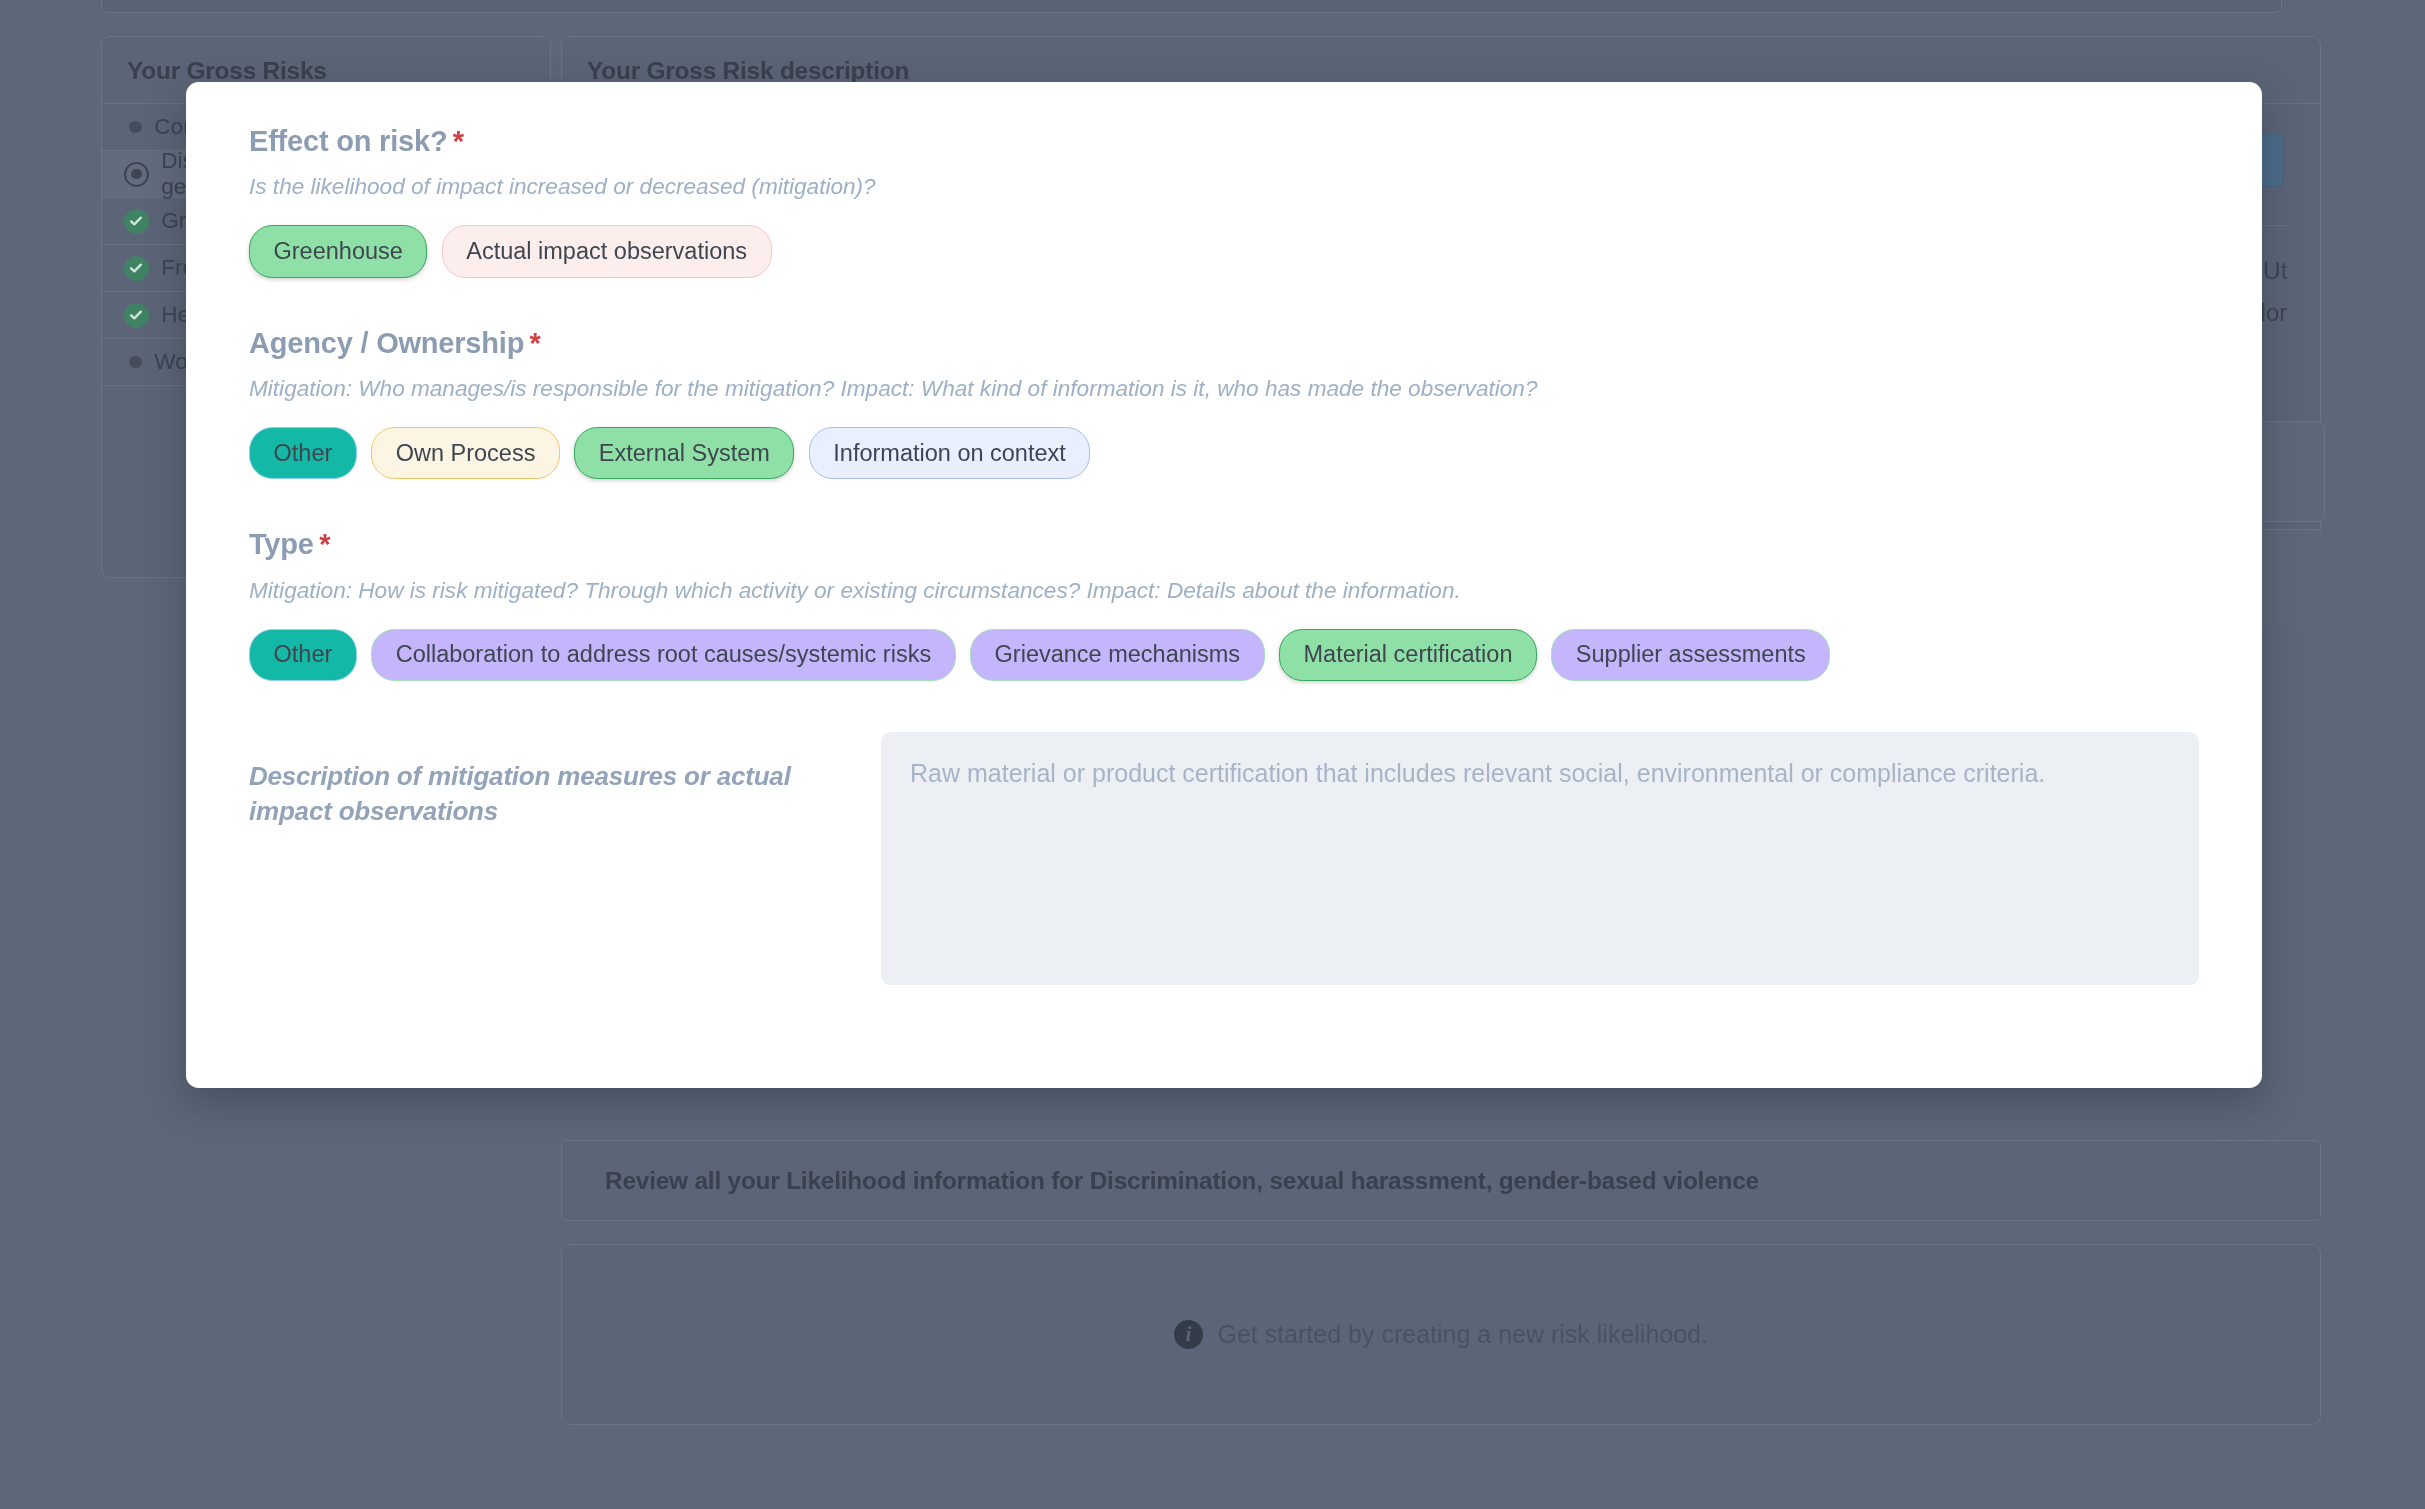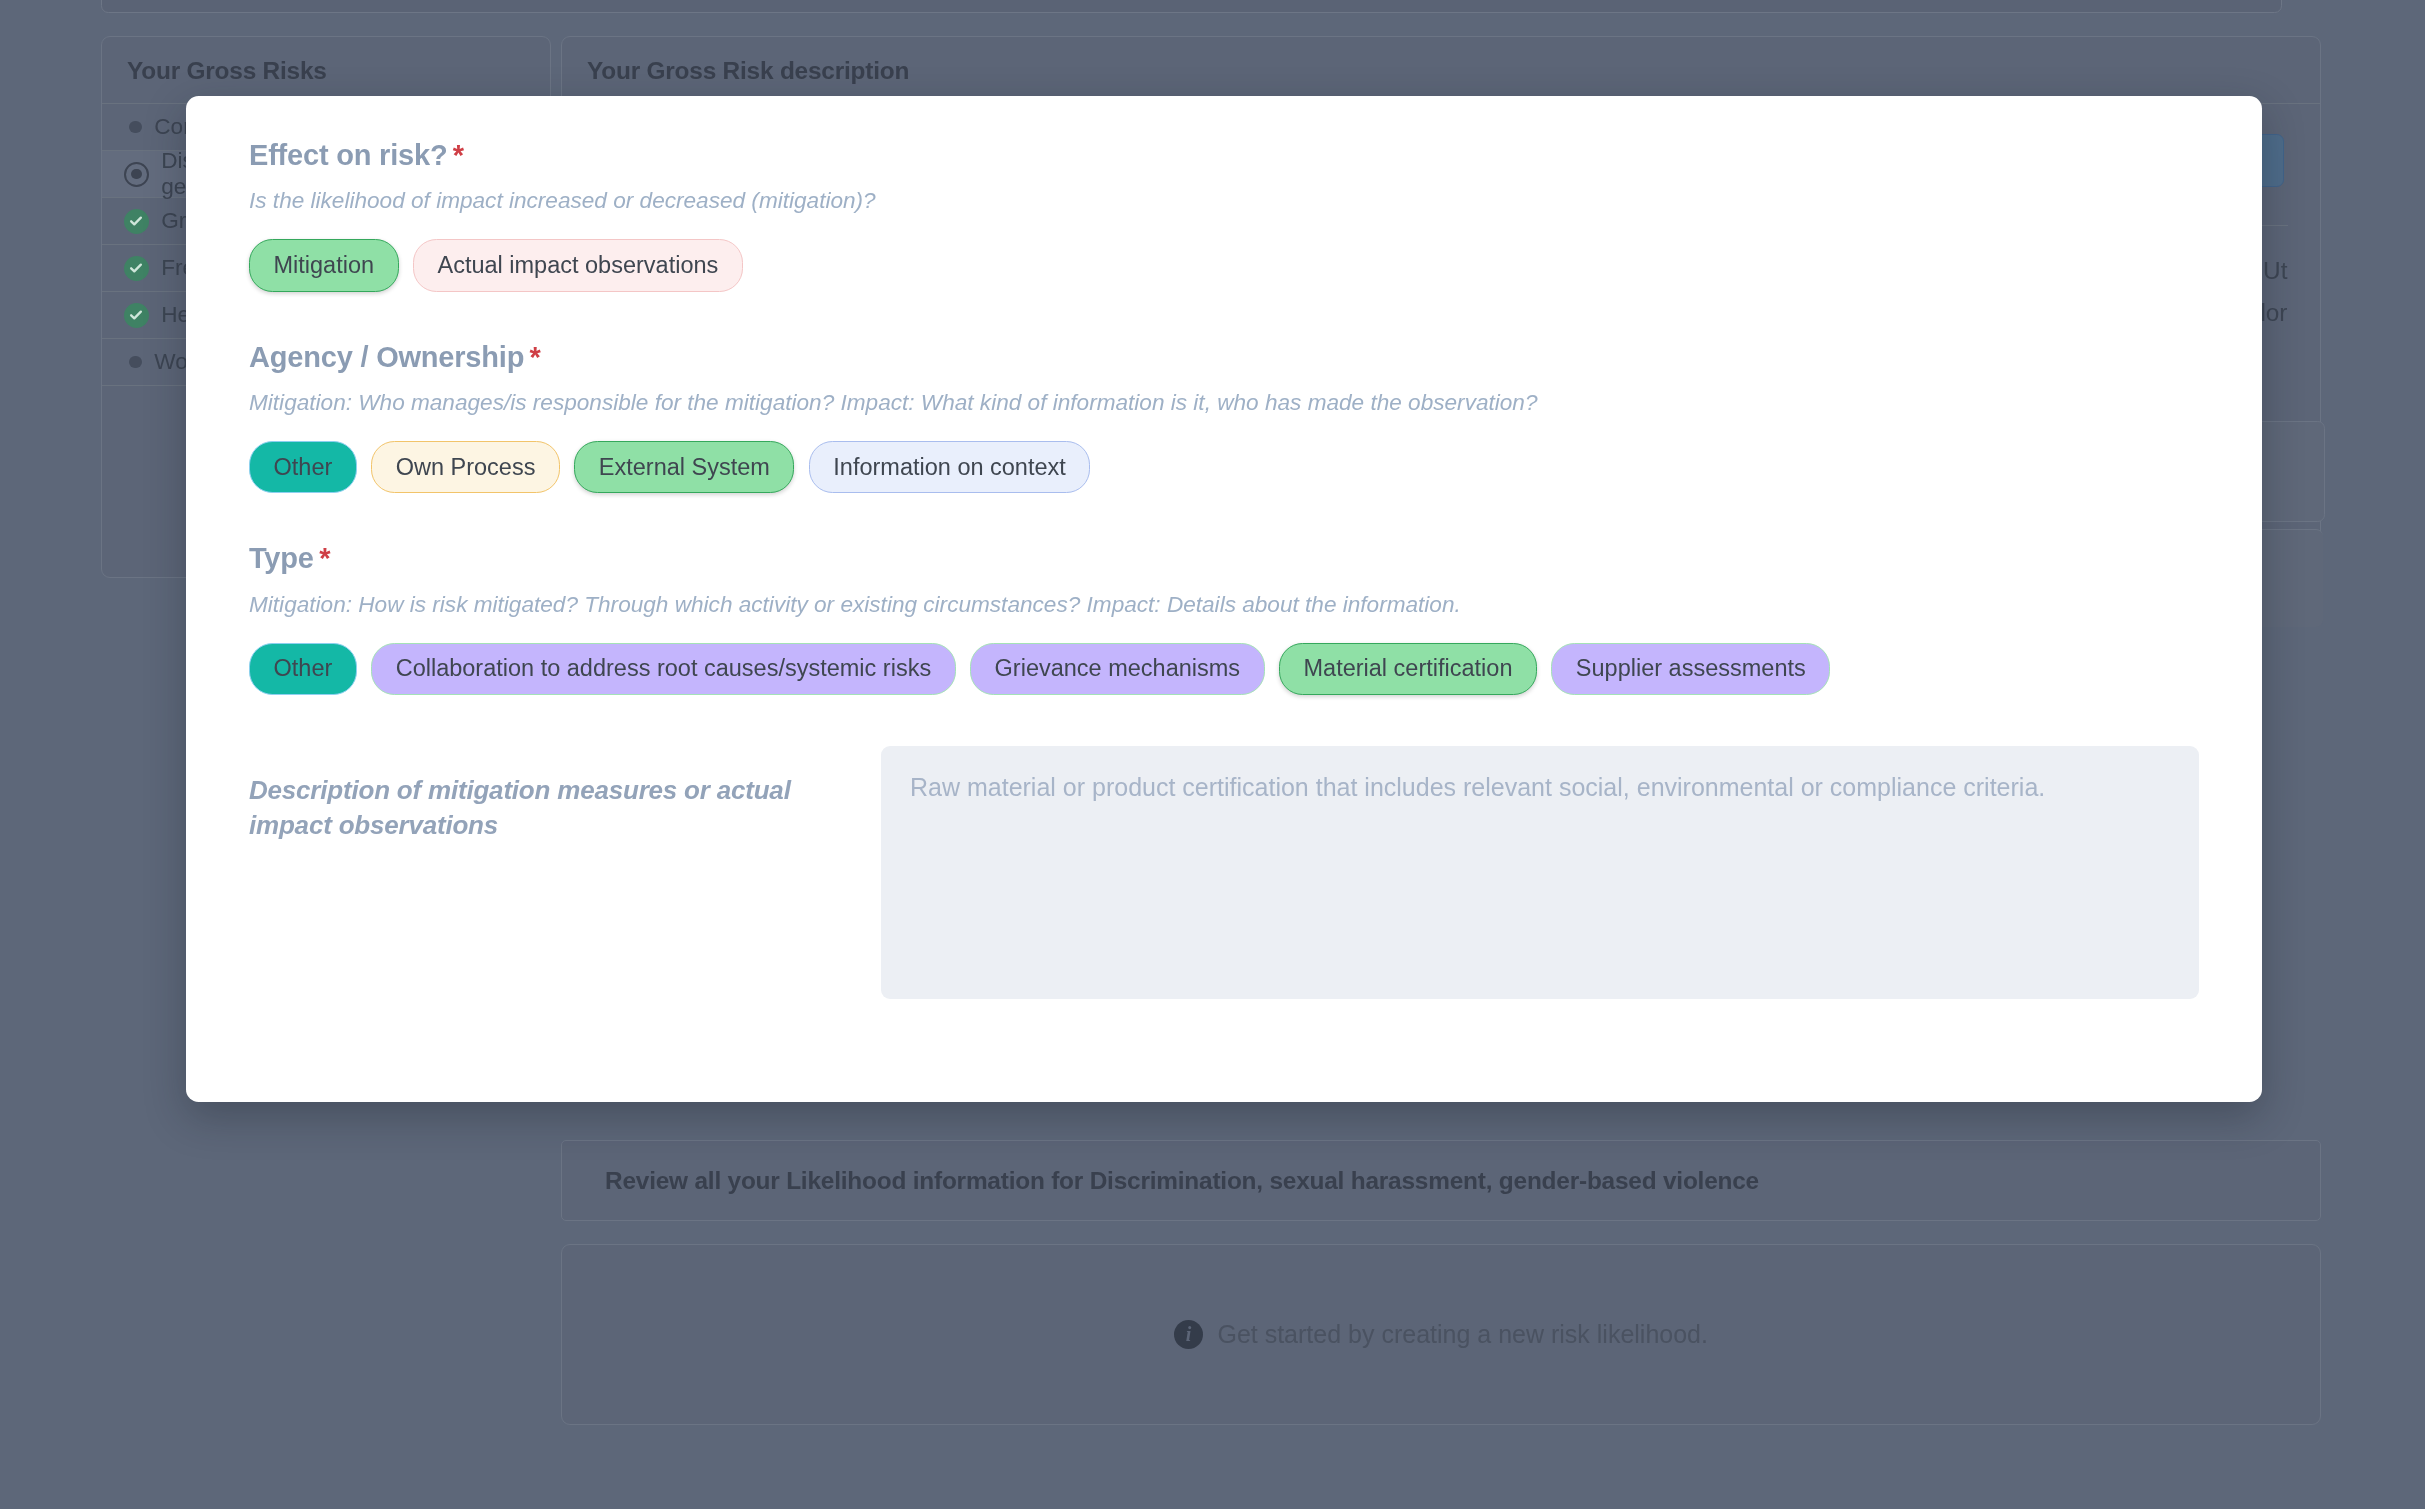--- a/index.html
+++ b/index.html
@@ -168,21 +168,21 @@
     font-size: 20px; font-weight: bold; font-style: italic;
     display: flex; align-items: center; justify-content: center;
     flex: none; font-family: "Liberation Serif", serif;
   }
   #empty-card .msg { font-size: 25px; color: #4a5261; }
 
   
   #modal {
     position: absolute;
     left: 186px;
-    top: 96px;
+    top: 82px;
     width: 2076px;
     height: 1006px;
     background: #ffffff;
     border-radius: 12.6px;
     box-shadow: 0 14.4px 42px rgba(20,25,35,0.30);
     overflow: hidden;
   }
   .modal-inner {
     padding: 43px 63px 0 63px;
   }
@@ -339,21 +339,21 @@
 
 <div id="modal">
   <div class="modal-inner">
 
     <div class="field-block">
       <div class="field-title">
         <span>Effect on risk?</span><span class="req-star">*</span>
       </div>
       <div class="field-hint">Is the likelihood of impact increased or decreased (mitigation)?</div>
       <div class="chip-row">
-        <div class="chip sel-green">Mitigation</div>
+        <div class="chip sel-green">Greenhouse</div>
         <div class="chip red-out">Actual impact observations</div>
       </div>
     </div>
 
     <div class="field-block">
       <div class="field-title">
         <span>Agency / Ownership</span><span class="req-star">*</span>
       </div>
       <div class="field-hint">Mitigation: Who manages/is responsible for the mitigation? Impact: What kind of information is it, who has made the observation?</div>
       <div class="chip-row">

